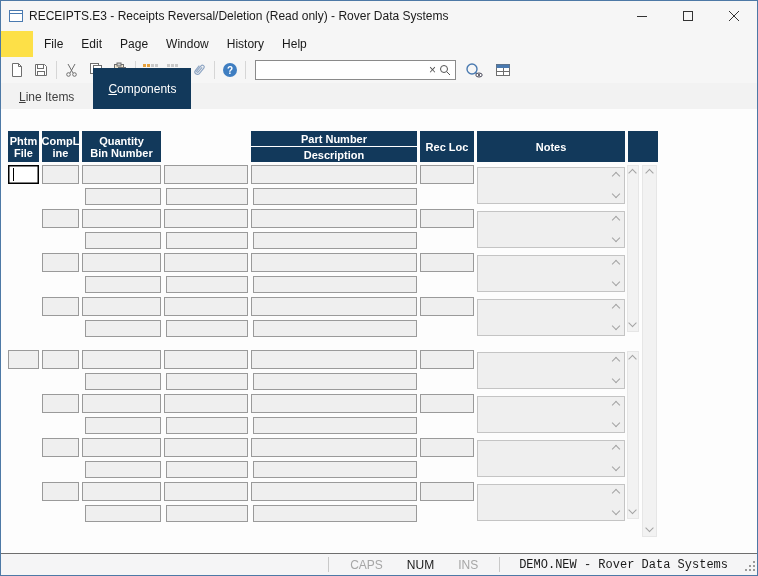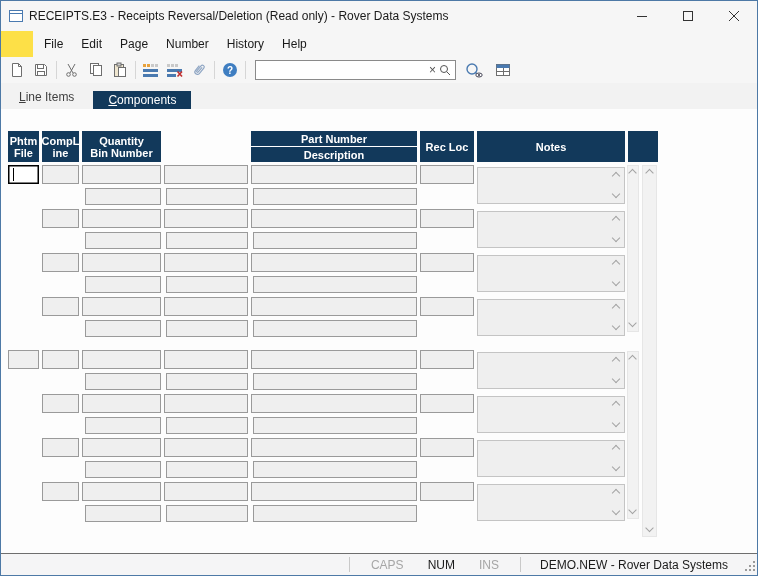--- a/index.html
+++ b/index.html
@@ -23,21 +23,21 @@
   .tsep{width:1px;height:18px;background:#d6d6d6;margin:0 3px;}
   .searchbox{position:relative;width:201px;height:20px;margin-left:6px;background:#fff;border:1px solid #8a8a8a;display:flex;align-items:center;}
   .searchbox input{flex:1;border:none;outline:none;height:16px;font-size:12px;padding:0 4px;background:transparent;font-family:"Liberation Sans",sans-serif;}
   .sb-clear{font-size:12px;color:#555;padding:0 3px;line-height:1;}
   .sb-mag{display:inline-flex;padding-right:3px;}
 
   
   .tabbar{height:26px;display:flex;align-items:flex-end;padding-left:8px;background:#f2f2f2;}
   .tab{font-size:12px;display:flex;align-items:center;justify-content:center;}
   .tab.inactive{height:22px;padding:0 10px;color:#3f3f3f;margin-bottom:1px;}
-  .tab.active{height:18px;padding:0 15px;background:#12395b;color:#fff;margin-left:9px;}
+  .tab.active{height:41px;padding:0 15px;background:#12395b;color:#fff;margin-left:9px;}
   .accel{text-decoration:underline;}
 
   
   .content{position:relative;height:444px;background:#fdfdfd;overflow:hidden;}
   .hdr{position:absolute;top:22px;height:31px;background:#12395b;color:#fff;font-size:11px;line-height:12px;display:flex;flex-direction:column;align-items:center;justify-content:center;text-align:center;font-weight:bold;}
   .hdr-half{width:100%;flex:1;display:flex;align-items:center;justify-content:center;}
   .hdr-half.top{border-bottom:1px solid #fff;}
 
   .record{position:absolute;left:0;width:660px;height:42px;}
   .fld{position:absolute;background:#efefef;border:1px solid #9a9a9a;}
@@ -69,21 +69,21 @@
   .vscroll .chev.down{bottom:3px;}
   #sb-g1{left:626px;top:56px;width:12px;height:167px;}
   #sb-g2{left:626px;top:242px;width:12px;height:168px;}
   #sb-main{left:641px;top:56px;width:15px;height:372px;}
 
   
   .statusbar{height:22px;background:#f5f5f6;border-top:1px solid #6e6e6e;display:flex;align-items:center;justify-content:flex-end;font-size:12px;color:#1a1a1a;gap:8px;}
   .st-sep{width:1px;height:15px;background:#c9c9c9;margin:0 5px;}
   .st-key{padding:0 8px;}
   .st-dim{color:#a6a6a6;}
-  .st-context{padding:0 6px;}
+  .st-context{padding:0 6px;font-family:Liberation Mono, monospace;}
   .grip{width:14px;height:14px;display:flex;align-items:flex-end;justify-content:flex-end;margin-right:1px;}
 </style>
 </head>
 <body>
 
 <div class="window">
 
   <div class="titlebar">
     <span class="title-icon">
       <svg width="14" height="12">
@@ -108,21 +108,21 @@
             <path d="M0 0l10 10M10 0L0 10" stroke="#333"></path>
           </svg>
         </span>
     </div>
   </div>
 
   <div class="menubar">
     <span class="menu-item">File</span>
     <span class="menu-item">Edit</span>
     <span class="menu-item">Page</span>
-    <span class="menu-item">Number</span>
+    <span class="menu-item">Window</span>
     <span class="menu-item">History</span>
     <span class="menu-item">Help</span>
   </div>
 
   <div class="toolbar">
     <span class="tbtn">
         <svg width="16" height="16">
           <path d="M3.5 1.5h6l3 3v10h-9z" fill="#fff" stroke="#6e6e6e"></path>
           <path d="M9.5 1.5v3h3" fill="none" stroke="#6e6e6e"></path>
         </svg>

